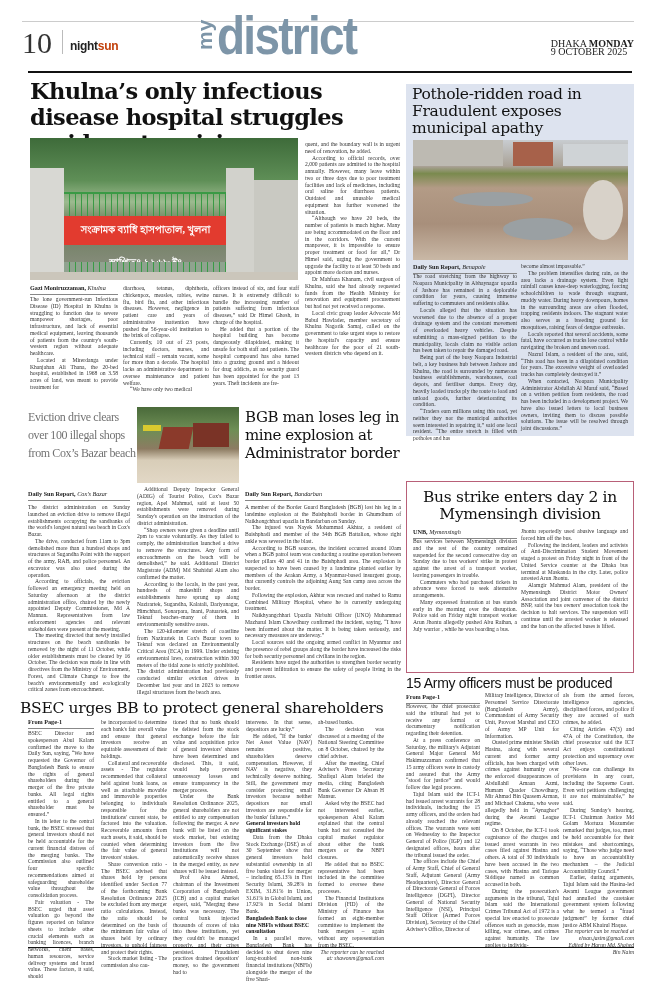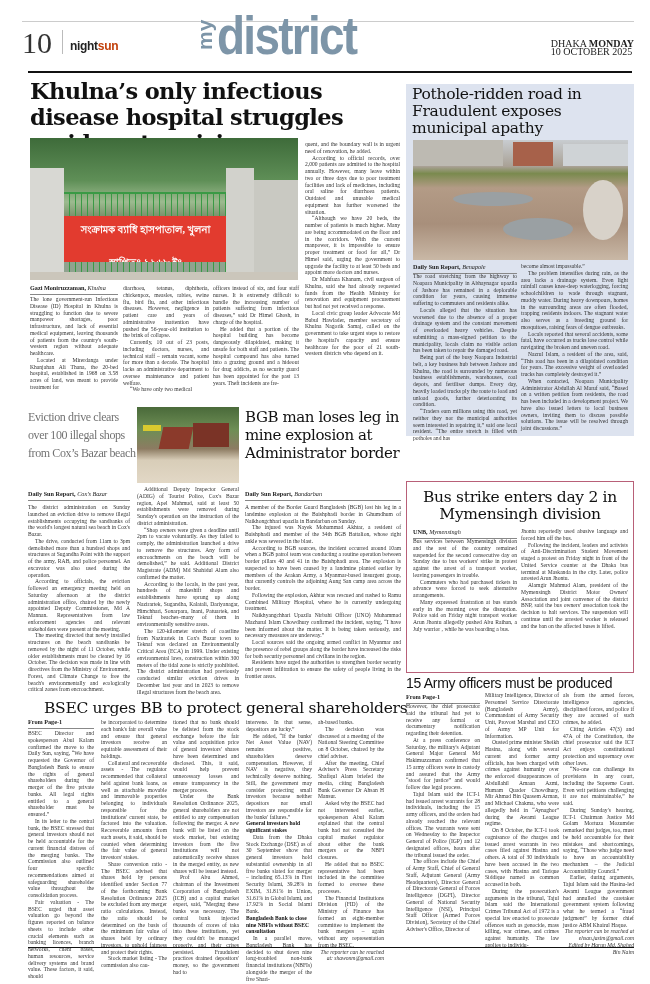--- a/index.html
+++ b/index.html
@@ -18,21 +18,21 @@
 .dateline b{font-weight:700}
 .mainrule{left:28px;top:71px;width:374px;height:2px;background:#111}
 .rightrule{left:402px;top:71px;width:230px;height:2px;background:#111}
 .headline{font-family:"DejaVu Serif",serif;font-weight:700;color:#111}
 .h-main{left:30px;top:78px;width:370px;font-size:22.5px;line-height:26px;letter-spacing:-.6px}
 .photo{overflow:hidden}
 .photo1{left:30px;top:138px;width:268px;height:142px;background:linear-gradient(#3e6b3a 0%,#5f8f57 30%,#9cbb8f 45%,#6b7d5b 60%,#8f9186 100%)}
 .gatewall-l{left:0;top:30px;width:34px;height:112px;background:#d8d8d3}
 .gatewall-r{right:44px;top:30px;width:28px;height:112px;background:#d2d2cc}
 .gatewall-rr{right:0;top:42px;width:44px;height:100px;background:#c9c9c2}
-.gatesign{left:34px;top:78px;width:163px;height:46px;background:#e23b2f;color:#fff;font-size:10px;text-align:center;padding-top:6px;font-weight:700}
+.gatesign{left:34px;top:78px;width:163px;height:29px;background:#e23b2f;color:#fff;font-size:10px;text-align:center;padding-top:6px;font-weight:700}
 .gatesign small{display:block;font-size:10px;margin-top:16px}
 .gatebars{left:34px;top:54px;width:163px;height:24px;border-top:2px solid #3a9a45;background:repeating-linear-gradient(90deg,transparent 0 5px,#3a9a45 5px 6px)}
 .gatebottom{left:34px;top:124px;width:163px;height:10px;background:repeating-linear-gradient(90deg,#8fa38f 0 5px,#3a9a45 5px 6px)}
 .ground{left:0;bottom:0;width:100%;height:8px;background:#cbc6bb}
 .byline{font-size:6.2px;line-height:8px;color:#222;padding-bottom:2px;border-bottom:1px solid #888}
 .byline b{font-weight:700}.byline i{font-style:italic}
 .body{font-size:5.6px;line-height:6.75px;text-align:justify;color:#333;hyphens:auto}
 .body p{text-indent:7px}
 .body p.first{text-indent:0}
 .col{position:absolute}
@@ -68,21 +68,21 @@
 .h-bgb{left:245px;top:408px;width:156px;font-family:"DejaVu Serif",serif;font-size:15px;line-height:18.2px;color:#111;font-weight:400;letter-spacing:-.4px}
 .g-by{left:245px;top:490px;width:156px}
 .g-c1{left:245px;top:504px;width:156px}
 
 .h-army{left:406px;top:675px;width:228px;font-family:Liberation Sans, sans-serif;font-size:14px;line-height:16px;color:#111;font-weight:400;letter-spacing:-.3px}
 .a-by{left:406px;top:693px;width:74px}
 .a-c1{left:406px;top:703px;width:74px}
 .a-c2{left:485px;top:692px;width:74px}
 .a-c3{left:563px;top:692px;width:71px}
 
-.h-bsec{left:44px;top:700px;width:374px;font-family:"DejaVu Serif",serif;font-size:15.5px;line-height:17px;color:#111;font-weight:400;letter-spacing:-.3px}
+.h-bsec{left:20px;top:700px;width:374px;font-family:"DejaVu Serif",serif;font-size:15.5px;line-height:17px;color:#111;font-weight:400;letter-spacing:-.3px}
 .s-by{left:28px;top:718px;width:66px}
 .s-c1{left:28px;top:730px;width:66px}
 .s-c2{left:101px;top:719px;width:66px}
 .s-c3{left:173px;top:719px;width:66px}
 .s-c4{left:246px;top:719px;width:66px}
 .s-c5{left:318px;top:719px;width:66px}
 .subhead{font-weight:700;color:#111;text-indent:0!important;text-align:left}
 .note{text-align:right;font-style:italic;text-indent:0!important}
 .bottomrule{left:28px;top:947px;width:606px;height:1px;background:#111}
 </style>
@@ -92,21 +92,21 @@
 <div class="abs topline"></div>
 <div class="abs pagenum">10</div>
 <div class="abs vsep"></div>
 <div class="abs logo"><span class="d">night</span><span class="s">sun</span></div>
 <div class="abs brand">
   <span class="my">my</span>
   <span class="dist">district</span>
 </div>
 <div class="abs dateline">
   <div><span>DHAKA</span> <b>MONDAY</b></div>
-  <div>10 OCTOBER 2025</div>
+  <div>9 OCTOBER 2025</div>
 </div>
 <div class="abs mainrule"></div>
 <div class="abs rightrule"></div>
 
 <div class="abs headline h-main">Khulna’s only infectious disease hospital struggles amid acute crisis</div>
 <div class="abs photo photo1">
   <div class="abs gatewall-l"></div>
   <div class="abs gatebars"></div>
   <div class="abs gatesign"><span>সংক্রামক ব্যাধি হাসপাতাল, খুলনা</span><small>স্থাপিতঃ ১৯৬৮ ইং</small></div>
   <div class="abs gatebottom"></div>

